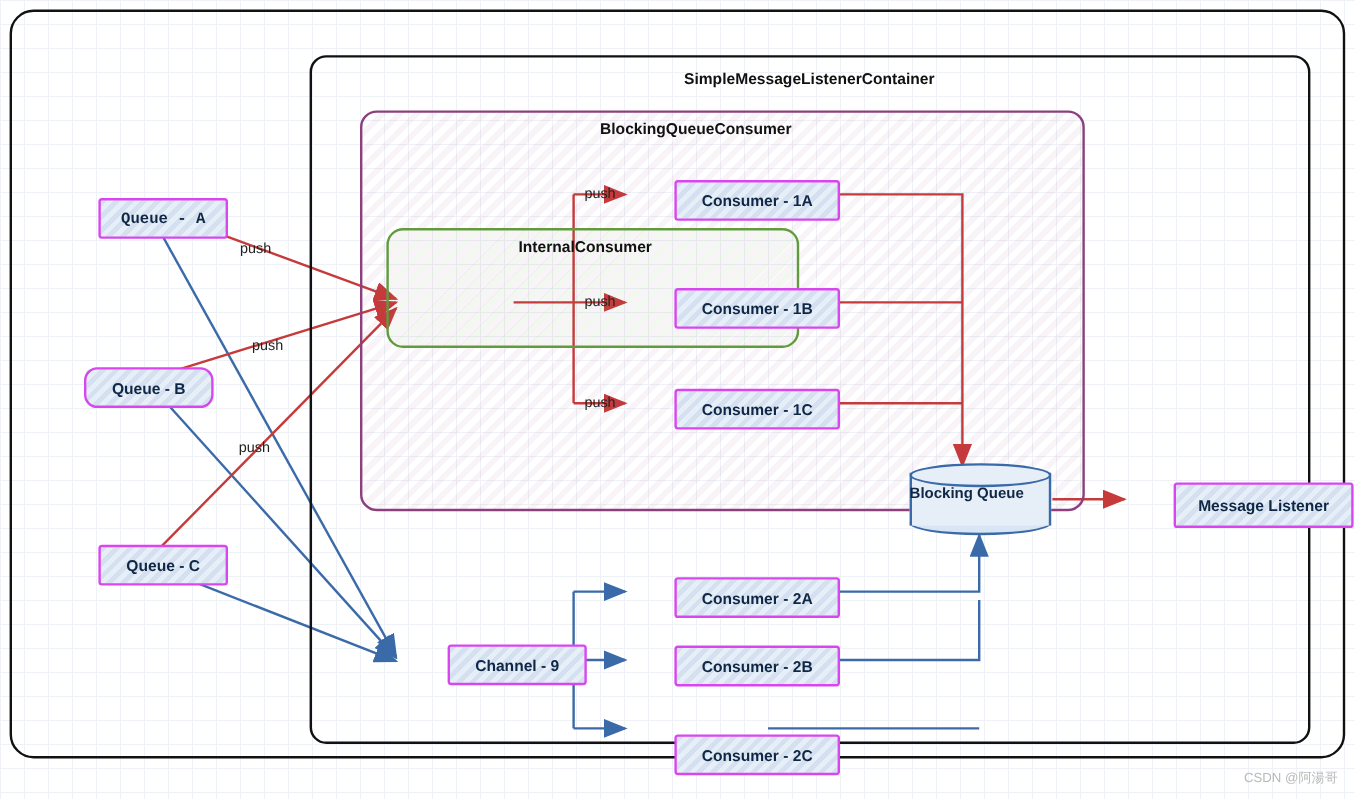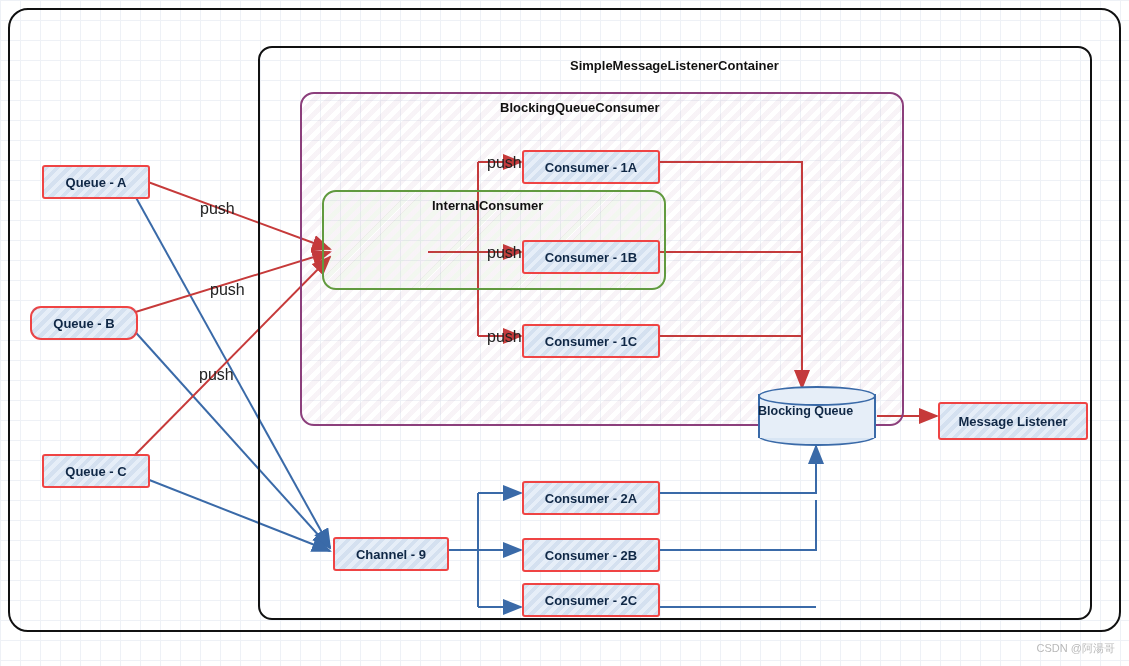--- a/index.html
+++ b/index.html
@@ -6,36 +6,36 @@
   .stage{position:relative;width:1129px;height:666px;}
   
   .grid{position:absolute;inset:0;
     background-image:
       linear-gradient(to right,#eef1f6 1px,transparent 1px),
       linear-gradient(to bottom,#eef1f6 1px,transparent 1px);
     background-size:20px 20px;}
   .outer-border{position:absolute;left:8px;top:8px;right:8px;bottom:34px;border:2px solid #111;border-radius:20px;}
   svg.lines{position:absolute;left:0;top:0;width:1129px;height:666px;pointer-events:none;}
   
-  .box{position:absolute;border:2px solid #ef4444;background:#e6eef8;border-radius:3px;
+  .box{position:absolute;border:2px solid #d946ef;background:#e6eef8;border-radius:3px;
        font-weight:700;font-size:13px;display:flex;align-items:center;justify-content:center;
-       padding:4px 8px;color:#0f2745;}
+       padding:4px 8px;color:#0f2745;margin-left:40px;}
   
   .hatch::before{content:"";position:absolute;inset:0;border-radius:2px;
     background:repeating-linear-gradient(135deg,rgba(58,106,168,.10) 0 4px,transparent 4px 8px);}
   .box span{position:relative;z-index:1;}
   
   .cont{position:absolute;border-radius:14px;pointer-events:none;}
   .cont-label{position:absolute;font-weight:700;font-size:13px;color:#111;}
   .smlc{border:2px solid #111;}
   .bqc{border:2px solid #8c3f7c;
     background:repeating-linear-gradient(135deg,rgba(140,63,124,.06) 0 5px,transparent 5px 10px);}
   .intc{border:2px solid #619a3f;
     background:repeating-linear-gradient(135deg,rgba(97,154,63,.08) 0 5px,transparent 5px 10px);}
-  .push{position:absolute;font-size:16px;color:#222;}
+  .push{position:absolute;font-size:12px;color:#222;}
   
   .cyl{position:absolute;width:118px;height:60px;}
   .cyl .body{position:absolute;left:0;top:8px;right:0;bottom:8px;border:2px solid #3a6aa8;border-top:none;border-bottom:none;background:#e6eef8;}
   .cyl .top,.cyl .bot{position:absolute;left:0;right:0;height:16px;border:2px solid #3a6aa8;border-radius:50%/50%;background:#e6eef8;}
   .cyl .top{top:0;}
   .cyl .bot{bottom:0;background:#d8e5f4;}
   .cyl .txt{position:absolute;left:0;right:0;top:18px;text-align:left;font-weight:700;font-size:12.5px;color:#0f2745;}
   .watermark{position:absolute;right:14px;bottom:10px;font-size:11px;color:#b9b9b9;font-family:Arial,sans-serif;}
 </style>
 </head>
@@ -92,21 +92,21 @@
 
   <div class="cont smlc" style="left:258px;top:46px;width:830px;height:570px;"></div>
   <div class="cont-label" style="left:570px;top:58px;">SimpleMessageListenerContainer</div>
 
   <div class="cont bqc" style="left:300px;top:92px;width:600px;height:330px;"></div>
   <div class="cont-label" style="left:500px;top:100px;">BlockingQueueConsumer</div>
 
   <div class="cont intc" style="left:322px;top:190px;width:340px;height:96px;"></div>
   <div class="cont-label" style="left:420px;top:198px;padding-left:12px;">InternalConsumer</div>
 
-  <div class="box hatch" style="left:42px;top:165px;width:88px;height:22px;">
+  <div class="box hatch" style="left:42px;top:165px;width:88px;height:22px;font-family:Liberation Mono, monospace;">
       <span>Queue - A</span>
     </div>
   <div class="box hatch" style="left:30px;top:306px;width:88px;height:22px;border-radius:11px;">
       <span>Queue - B</span>
     </div>
   <div class="box hatch" style="left:42px;top:454px;width:88px;height:22px;">
       <span>Queue - C</span>
     </div>
 
   <div class="box hatch" style="left:333px;top:537px;width:96px;height:22px;">
@@ -122,21 +122,21 @@
   <div class="box hatch" style="left:522px;top:324px;width:118px;height:22px;">
       <span>Consumer - 1C</span>
     </div>
 
   <div class="box hatch" style="left:522px;top:481px;width:118px;height:22px;">
       <span>Consumer - 2A</span>
     </div>
   <div class="box hatch" style="left:522px;top:538px;width:118px;height:22px;">
       <span>Consumer - 2B</span>
     </div>
-  <div class="box hatch" style="left:522px;top:583px;width:118px;height:22px;text-align:center;">
+  <div class="box hatch" style="left:522px;top:612px;width:118px;height:22px;text-align:center;">
       <span>Consumer - 2C</span>
     </div>
 
   <div class="cyl" style="left:758px;top:386px;">
     <div class="bot"></div>
     <div class="body"></div>
     <div class="top"></div>
     <div class="txt">Blocking Queue</div>
   </div>
 

